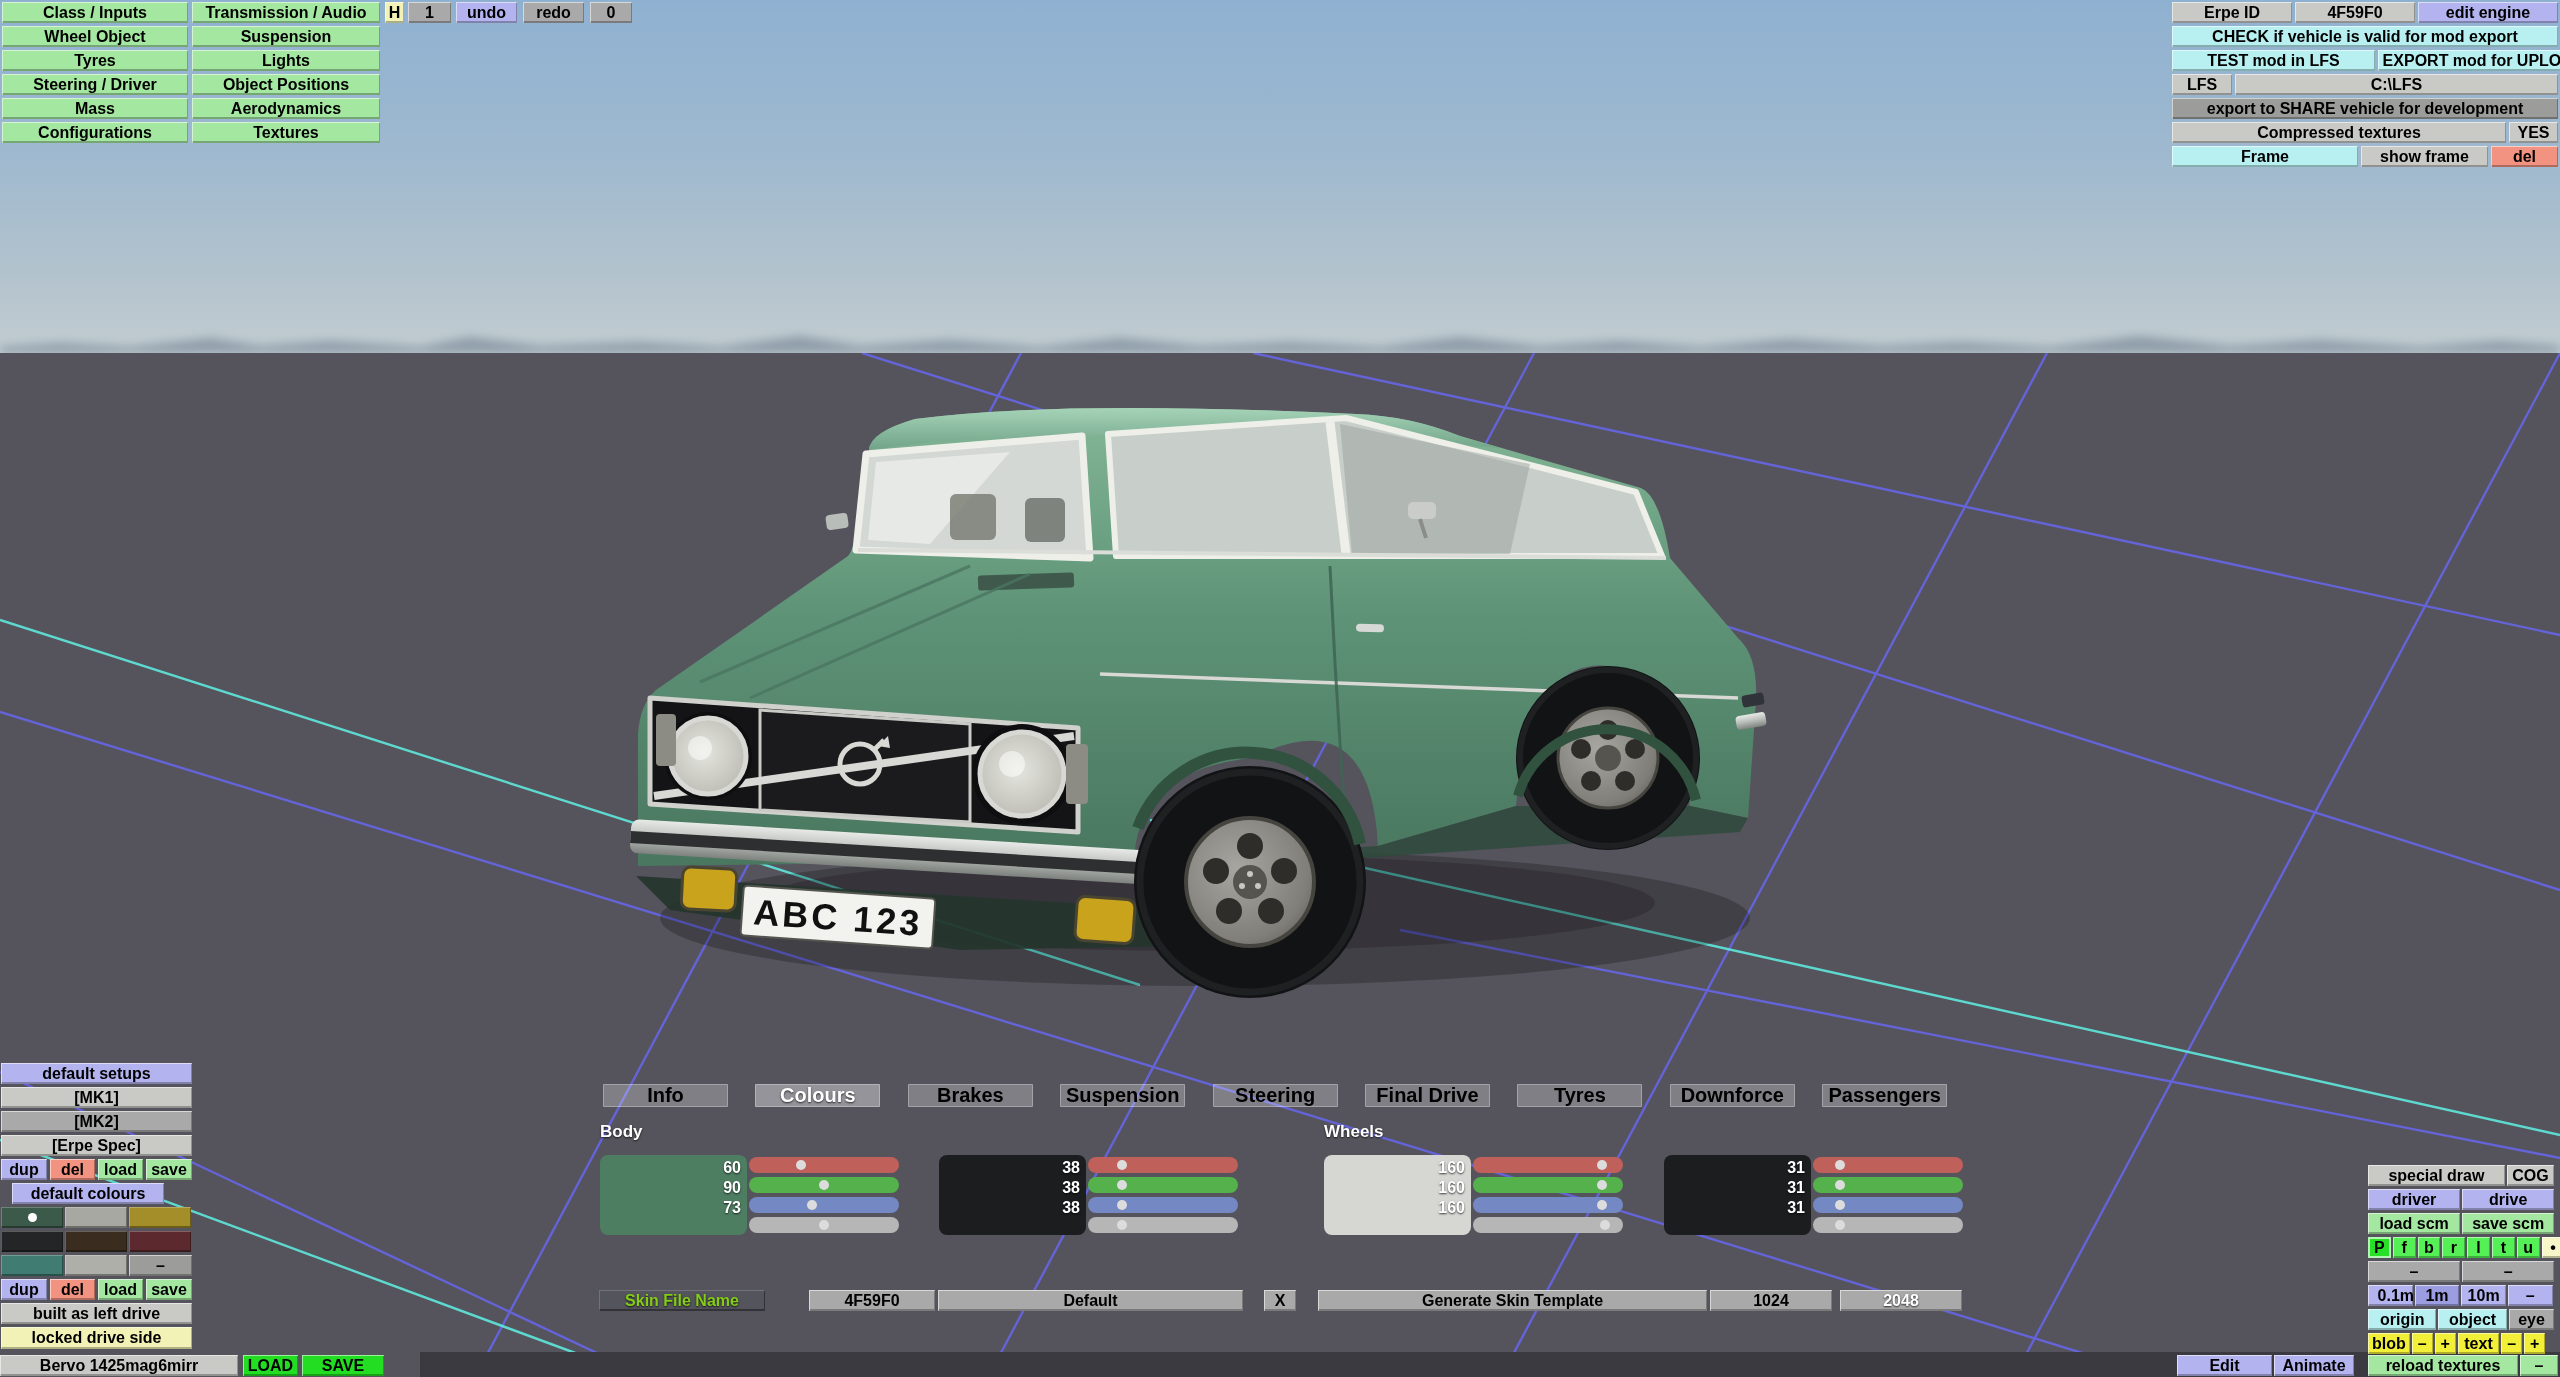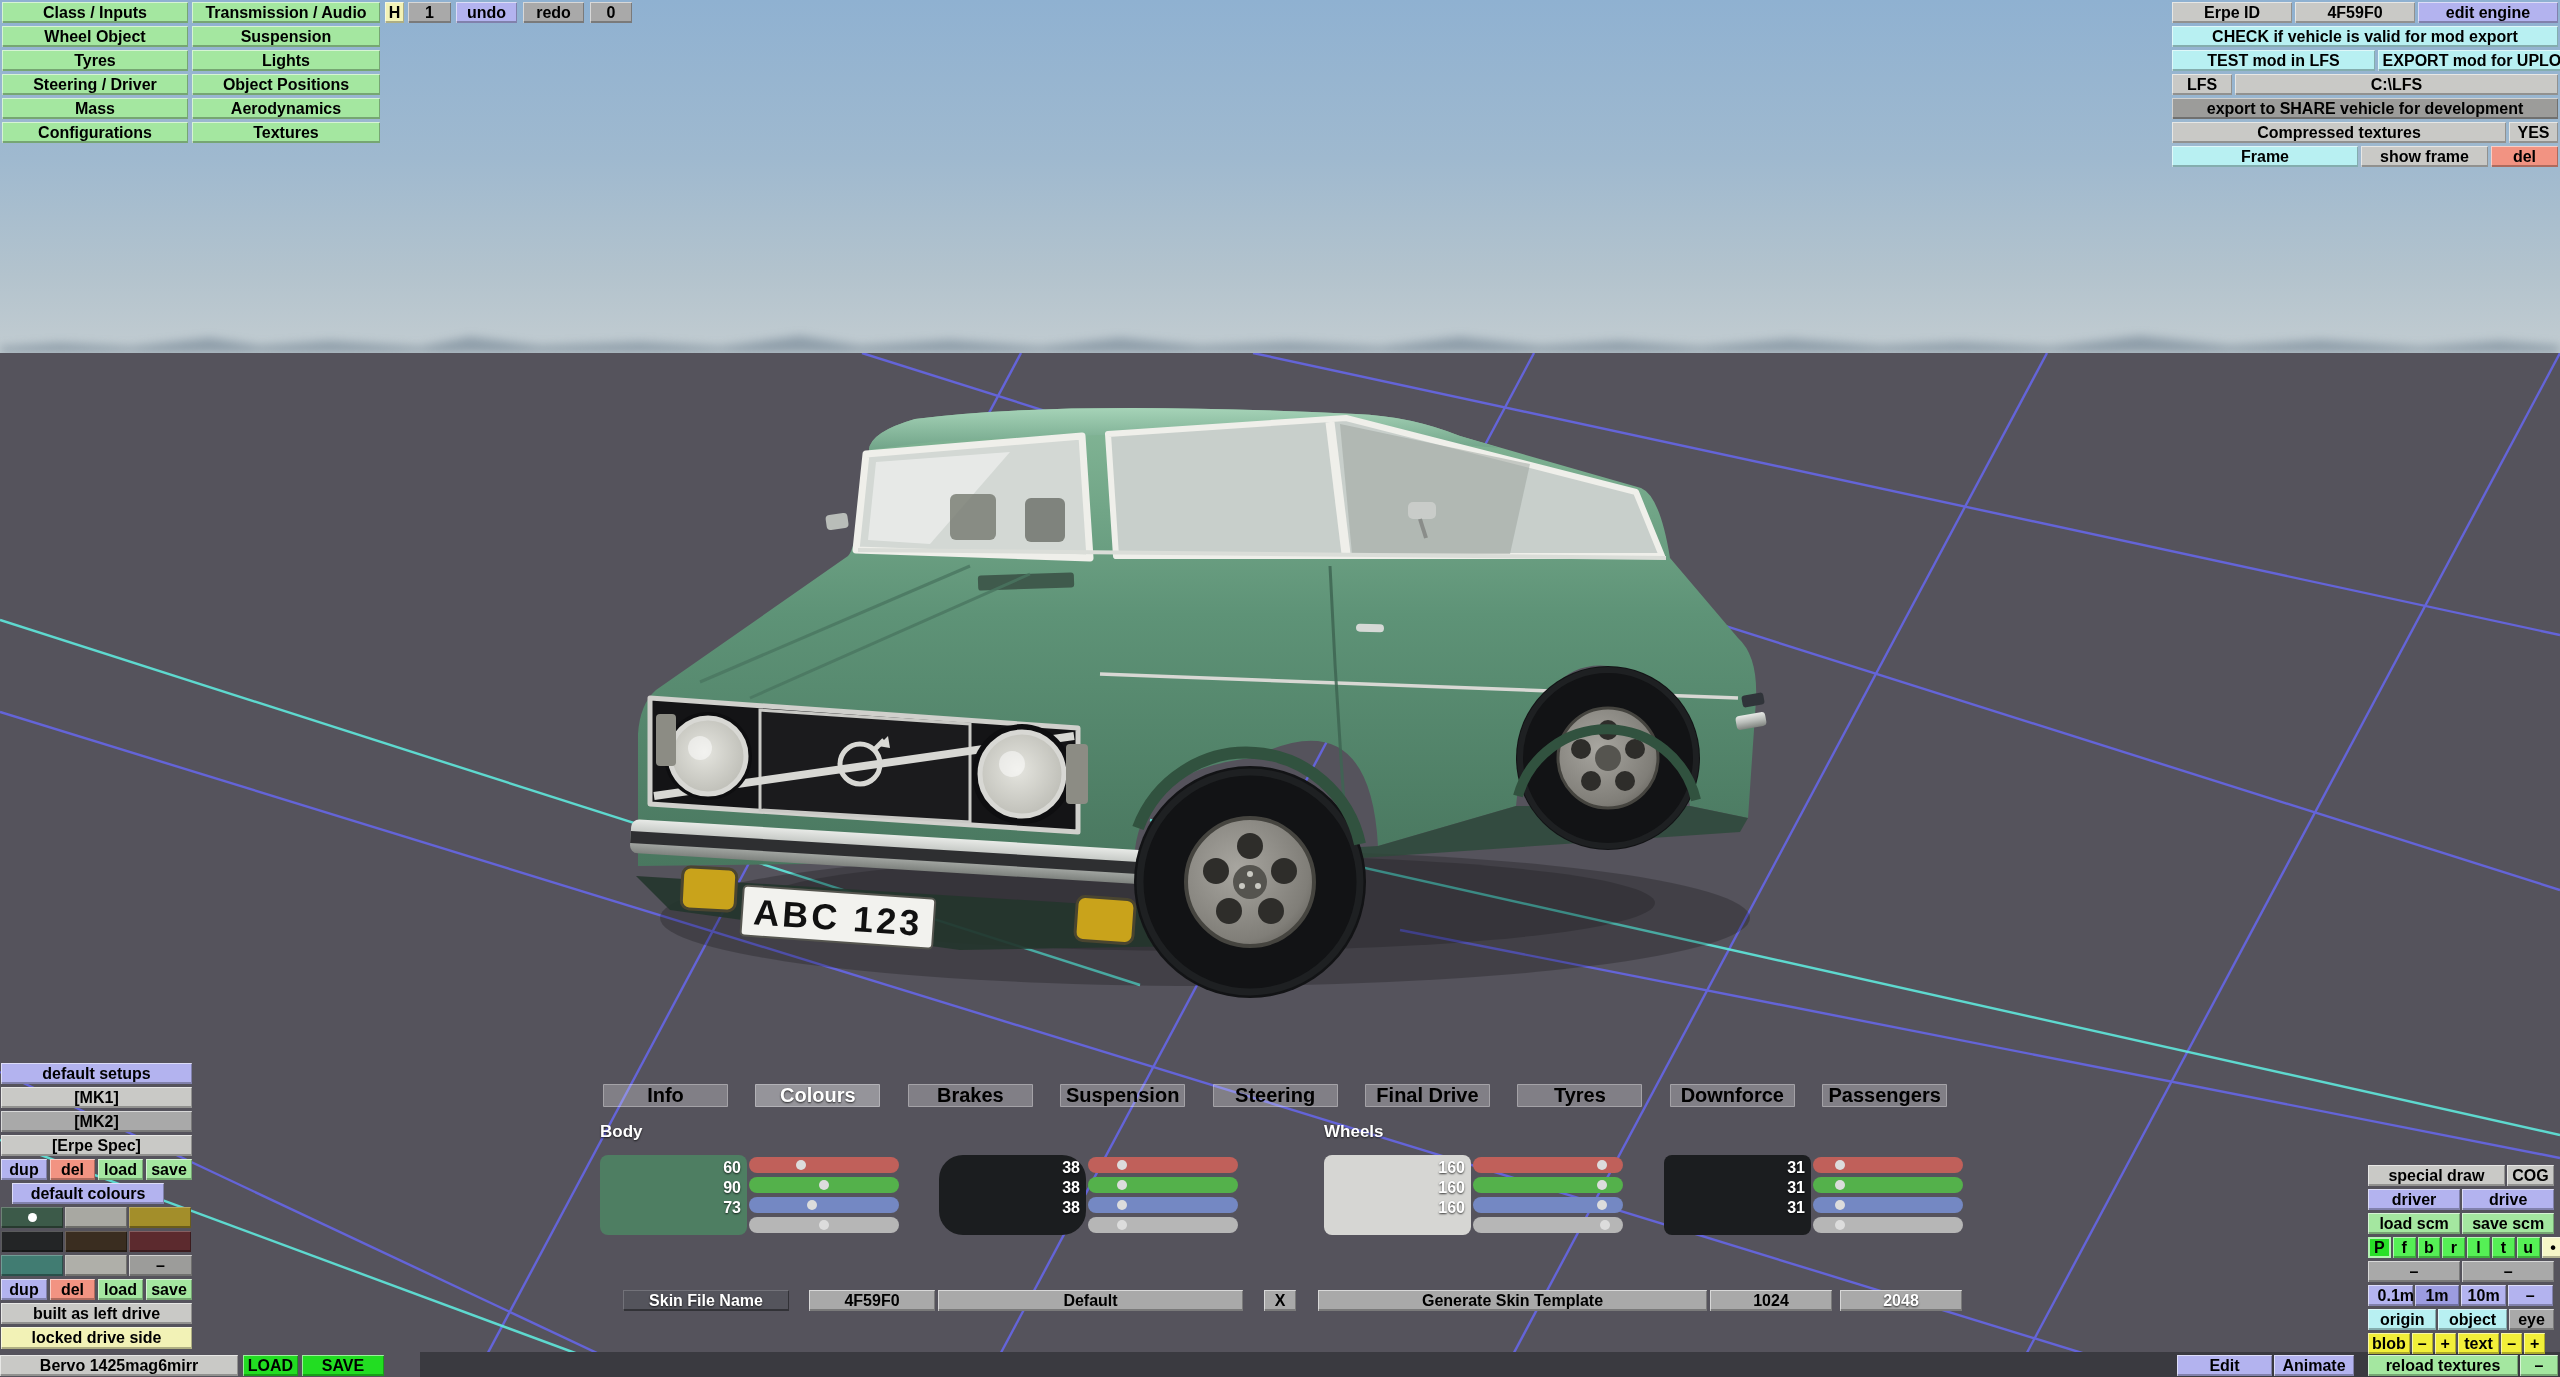--- a/index.html
+++ b/index.html
@@ -19,21 +19,21 @@
        box-shadow:inset 1px 1px 0 rgba(255,255,255,.55), inset -1px -2px 0 rgba(0,0,0,.28);
        white-space:nowrap;overflow:hidden;}
   .rel{position:relative;left:auto;top:auto;}
   .c-green{background:var(--btn_green);} .c-purple{background:var(--btn_purple);}
   .c-purpledark{background:#9C9CE0;} .c-gray{background:var(--btn_gray);}
   .c-lightgray{background:var(--btn_lightgray);} .c-midgray{background:#9C9C9A;}
   .c-cyan{background:var(--btn_cyan);} .c-salmon{background:var(--btn_salmon);}
   .c-yellow{background:var(--btn_yellow);} .c-vyellow{background:var(--btn_vivid_yellow);}
   .c-bgreen{background:#55F055;} .c-bgreenP{background:var(--btn_bright_green);box-shadow:inset 0 0 0 2px rgba(255,255,255,.65);}
   .c-cream{background:#F6F6C8;} .c-bright{background:#22DD22;}
-  .c-dark{background:#54545C;color:#ffffff;text-shadow:0 1px 2px rgba(0,0,0,.8);box-shadow:inset 1px 1px 0 rgba(255,255,255,.18), inset -1px -2px 0 rgba(0,0,0,.4);margin-left:24px;}
+  .c-dark{background:#54545C;color:#84cc16;text-shadow:0 1px 2px rgba(0,0,0,.8);box-shadow:inset 1px 1px 0 rgba(255,255,255,.18), inset -1px -2px 0 rgba(0,0,0,.4);}
   .t-white{color:#fff;text-shadow:0 1px 2px rgba(0,0,0,.75);}
   
   #tr-panel{position:absolute;left:2172px;top:2px;width:386px;}
   .tr-row{display:flex;gap:3px;margin-bottom:3px;height:21px;}
   .tr-row .btn{position:relative;flex:0 0 auto;height:21px;}
   
   .tab{position:absolute;height:23px;border-radius:1px;background:rgba(255,255,255,.26);
        box-shadow:inset 0 0 0 1px rgba(255,255,255,.28);display:flex;align-items:center;justify-content:center;
        font-size:20px;}
   .tab.active{background:rgba(255,255,255,.38);}
@@ -330,21 +330,21 @@
       </div>
       <div class="slider" style="left: 749px; top: 1177px; background: rgb(84, 177, 75);">
         <div class="dot" style="left: 70px;"></div>
       </div>
       <div class="slider" style="left: 749px; top: 1197px; background: rgb(116, 136, 195);">
         <div class="dot" style="left: 57.76px;"></div>
       </div>
       <div class="slider" style="left: 749px; top: 1217px; background: rgb(182, 182, 182);">
         <div class="dot" style="left: 70px;"></div>
       </div>
-      <div class="swatch" style="left: 939px; top: 1155px; background: rgb(27, 29, 31); border-radius: 24px;">
+      <div class="swatch" style="left: 939px; top: 1155px; background: rgb(27, 29, 31);">
         <div class="val t-white" style="top: 4px;">38</div>
         <div class="val t-white" style="top: 24px;">38</div>
         <div class="val t-white" style="top: 44px;">38</div>
       </div>
       <div class="slider" style="left: 1088px; top: 1157px; background: rgb(192, 96, 90);">
         <div class="dot" style="left: 29.2px;"></div>
       </div>
       <div class="slider" style="left: 1088px; top: 1177px; background: rgb(84, 177, 75);">
         <div class="dot" style="left: 29.2px;"></div>
       </div>

